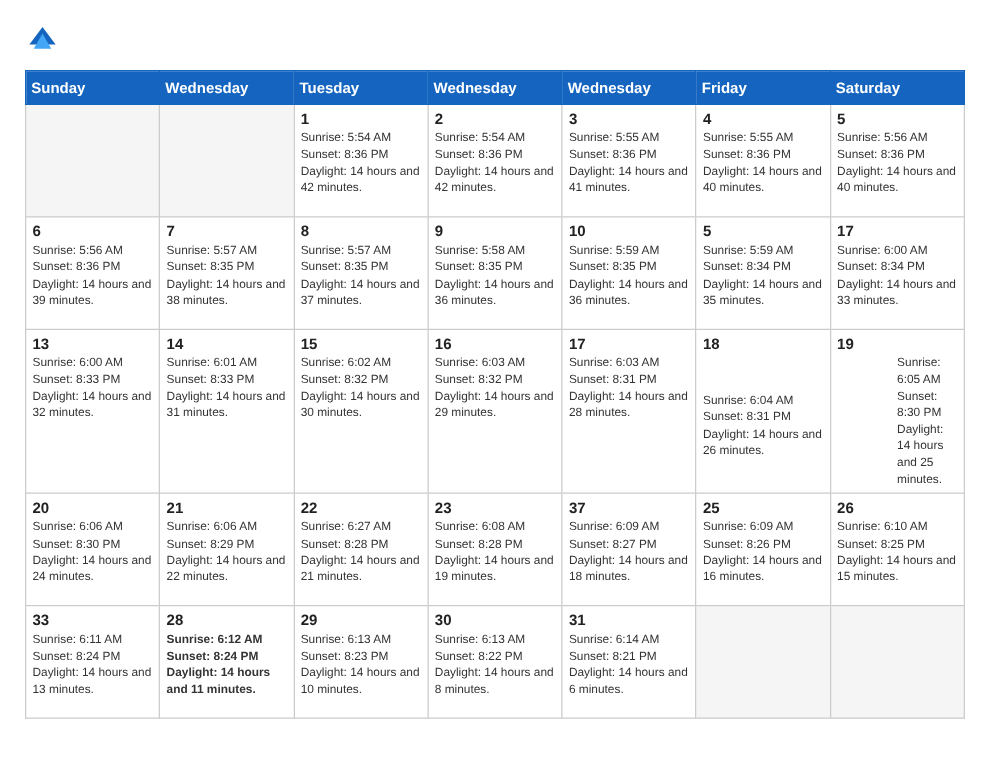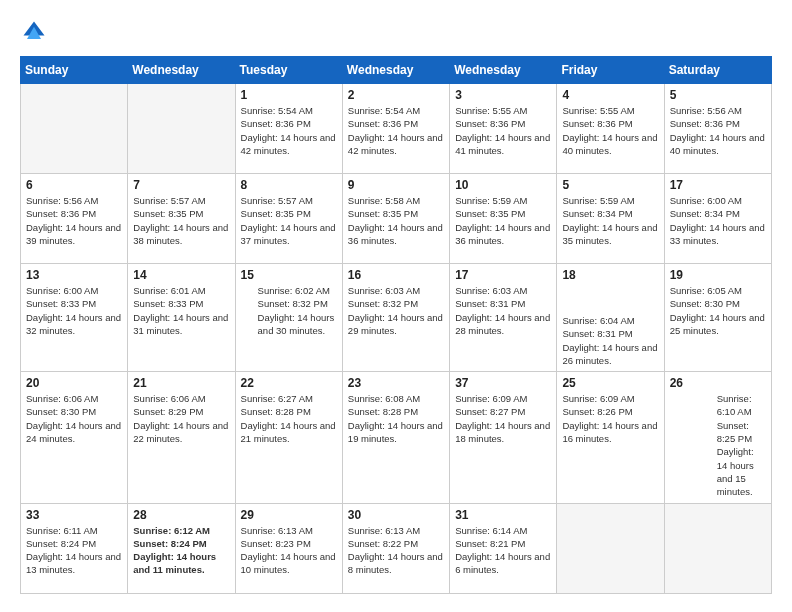--- a/index.html
+++ b/index.html
@@ -222,21 +222,21 @@
 Daylight: 14 hours and 32 minutes.</div>
           </td>
           <td>
             <span class="day-number">14</span>
             <div class="day-info" style="white-space: pre-line;">Sunrise: 6:01 AM
 Sunset: 8:33 PM
 Daylight: 14 hours and 31 minutes.</div>
           </td>
           <td>
             <span class="day-number">15</span>
-            <div class="day-info" style="white-space: pre-line; margin-left: 17px;">Sunrise: 6:02 AM
+            <div class="day-info" style="white-space: pre-line;">Sunrise: 6:02 AM
 Sunset: 8:32 PM
 Daylight: 14 hours and 30 minutes.</div>
           </td>
           <td>
             <span class="day-number">16</span>
             <div class="day-info" style="white-space: pre-line;">Sunrise: 6:03 AM
 Sunset: 8:32 PM
 Daylight: 14 hours and 29 minutes.</div>
           </td>
           <td>
@@ -246,21 +246,21 @@
 Daylight: 14 hours and 28 minutes.</div>
           </td>
           <td>
             <span class="day-number">18</span>
             <div class="day-info" style="white-space: pre-line; margin-top: 32px;">Sunrise: 6:04 AM
 Sunset: 8:31 PM
 Daylight: 14 hours and 26 minutes.</div>
           </td>
           <td>
             <span class="day-number">19</span>
-            <div class="day-info" style="white-space: pre-line;">Sunrise: 6:05 AM
+            <div class="day-info" style="white-space: pre-line; margin-left: 48px;">Sunrise: 6:05 AM
 Sunset: 8:30 PM
 Daylight: 14 hours and 25 minutes.</div>
           </td>
         </tr>
         <tr>
           <td>
             <span class="day-number">20</span>
             <div class="day-info" style="white-space: pre-line;">Sunrise: 6:06 AM
 Sunset: 8:30 PM
 Daylight: 14 hours and 24 minutes.</div>
@@ -290,21 +290,21 @@
 Daylight: 14 hours and 18 minutes.</div>
           </td>
           <td>
             <span class="day-number">25</span>
             <div class="day-info" style="white-space: pre-line;">Sunrise: 6:09 AM
 Sunset: 8:26 PM
 Daylight: 14 hours and 16 minutes.</div>
           </td>
           <td>
             <span class="day-number">26</span>
-            <div class="day-info" style="white-space: pre-line; margin-left: 47px;">Sunrise: 6:10 AM
+            <div class="day-info" style="white-space: pre-line;">Sunrise: 6:10 AM
 Sunset: 8:25 PM
 Daylight: 14 hours and 15 minutes.</div>
           </td>
         </tr>
         <tr>
           <td>
             <span class="day-number">33</span>
             <div class="day-info" style="white-space: pre-line;">Sunrise: 6:11 AM
 Sunset: 8:24 PM
 Daylight: 14 hours and 13 minutes.</div>

